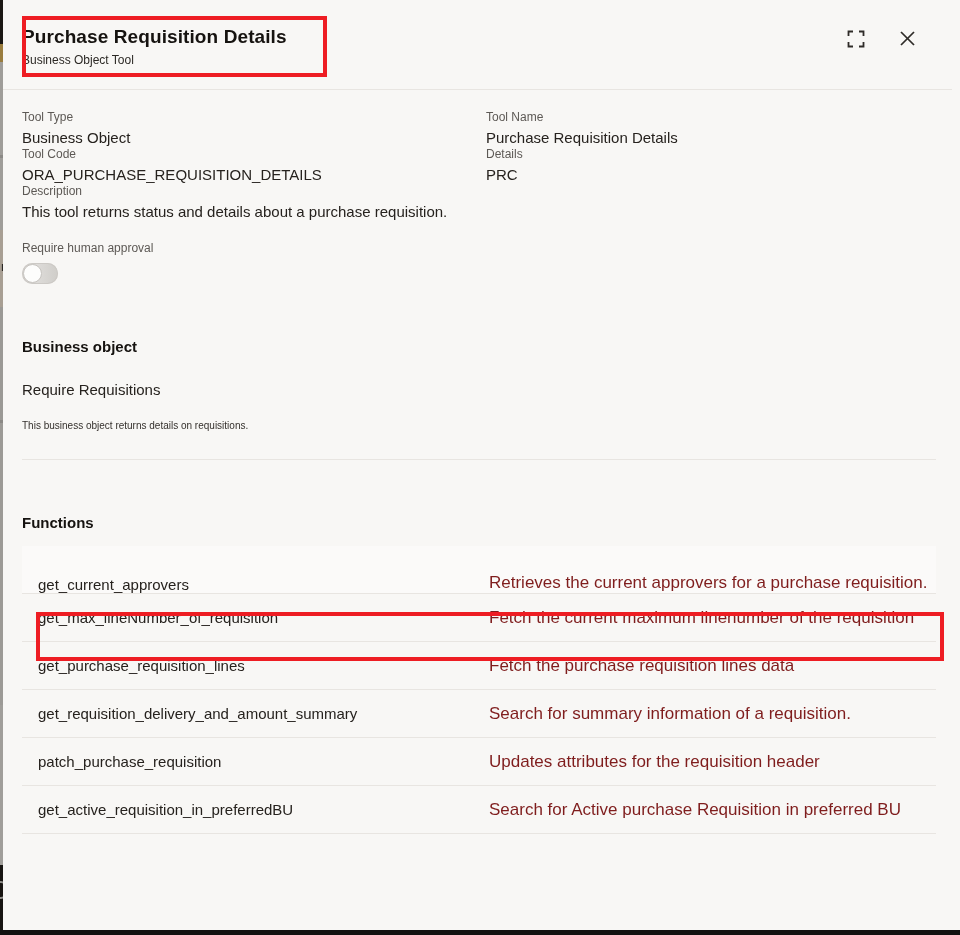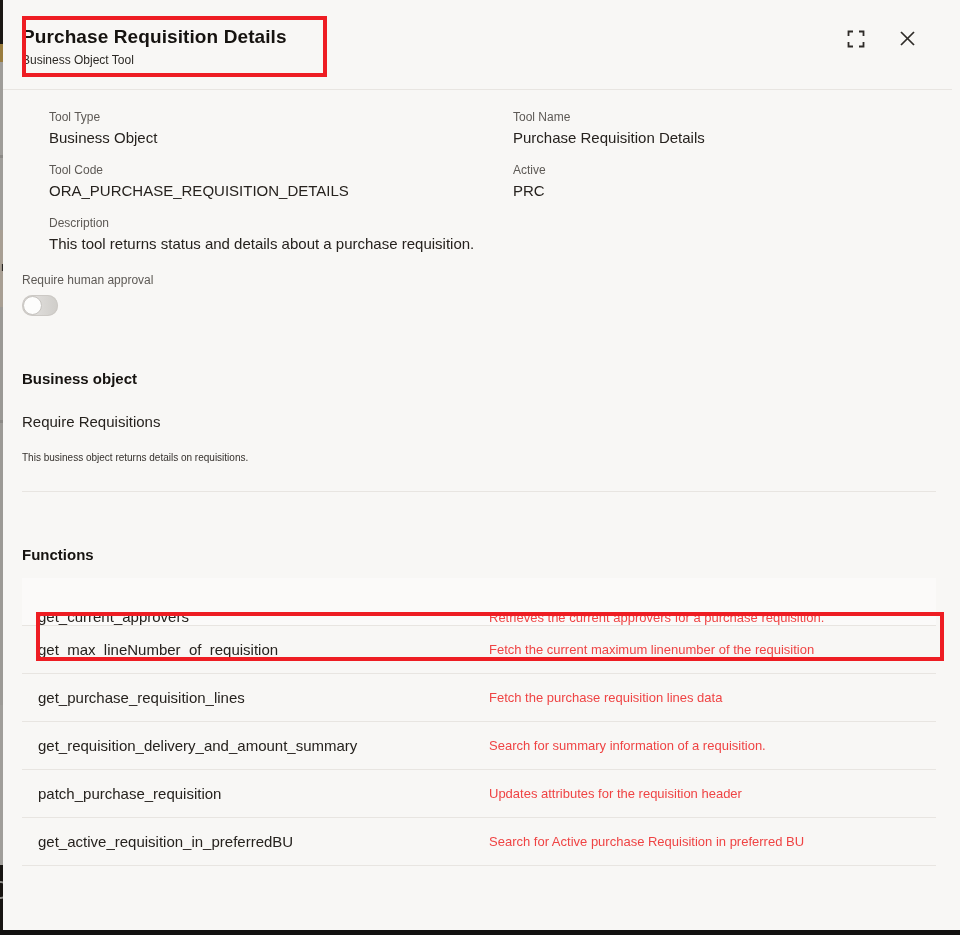--- a/index.html
+++ b/index.html
@@ -63,22 +63,20 @@
   .btn-close  { right: 34px; }
   .icon-btn svg { display: block; }
 
   
   .modal-body { padding: 0 16px 0 19px; }
 
   .fields-grid {
     margin-top: 20px;
     display: grid;
     grid-template-columns: 464px 1fr;
-    row-gap: 16px;
-    margin-left: 27px;
   }
   .field-label { font-size: 12px; color: #5d5955; line-height: 14px; }
   .field-value { font-size: 15px; color: #26221e; line-height: 19px; margin-top: 4px; }
   .field-span  { grid-column: 1 / -1; }
 
   .toggle-field { margin-top: 20px; }
   .switch {
     margin-top: 8px;
     width: 36px; height: 21px; border-radius: 11px;
     background: linear-gradient(90deg, #dedcd9 40%, #cfcdc9 100%);
@@ -101,21 +99,21 @@
   .fn-row {
     height: 48px;
     display: flex; align-items: center;
     padding-left: 16px;
     border-bottom: 1px solid #e8e5e1;
     cursor: pointer;
   }
   .fn-row:last-child { border-bottom: none; }
   .fn-row.highlighted { background: #fbfaf9; align-items: flex-end; }
   .fn-name { width: 451px; font-size: 15px; color: #26221e; }
-  .fn-desc { flex: 1; font-size: 13px; color: #ef4444; }
+  .fn-desc { flex: 1; font-size: 17px; color: #7f1d1d; }
 
   
   .annot { position: absolute; border: 4px solid #ee1d23; z-index: 10; pointer-events: none; }
   .annot-title { left: 22px; top: 16px; width: 305px; height: 61px; }
   .annot-row   { left: 36px; top: 612px; width: 908px; height: 49px; }
 </style>
 </head>
 <body>
 
 <div class="left-strip">
@@ -171,21 +169,21 @@
     <div class="field-label">Tool Name</div>
     <div class="field-value">Purchase Requisition Details</div>
   </div>
 
   <div class="field">
     <div class="field-label">Tool Code</div>
     <div class="field-value">ORA_PURCHASE_REQUISITION_DETAILS</div>
   </div>
 
   <div class="field">
-    <div class="field-label">Active</div>
+    <div class="field-label">Details</div>
     <div class="field-value">PRC</div>
   </div>
 
 
   <div class="field field-span">
     <div class="field-label">Description</div>
     <div class="field-value">This tool returns status and details about a purchase requisition.</div>
   </div>
 </div>
 

